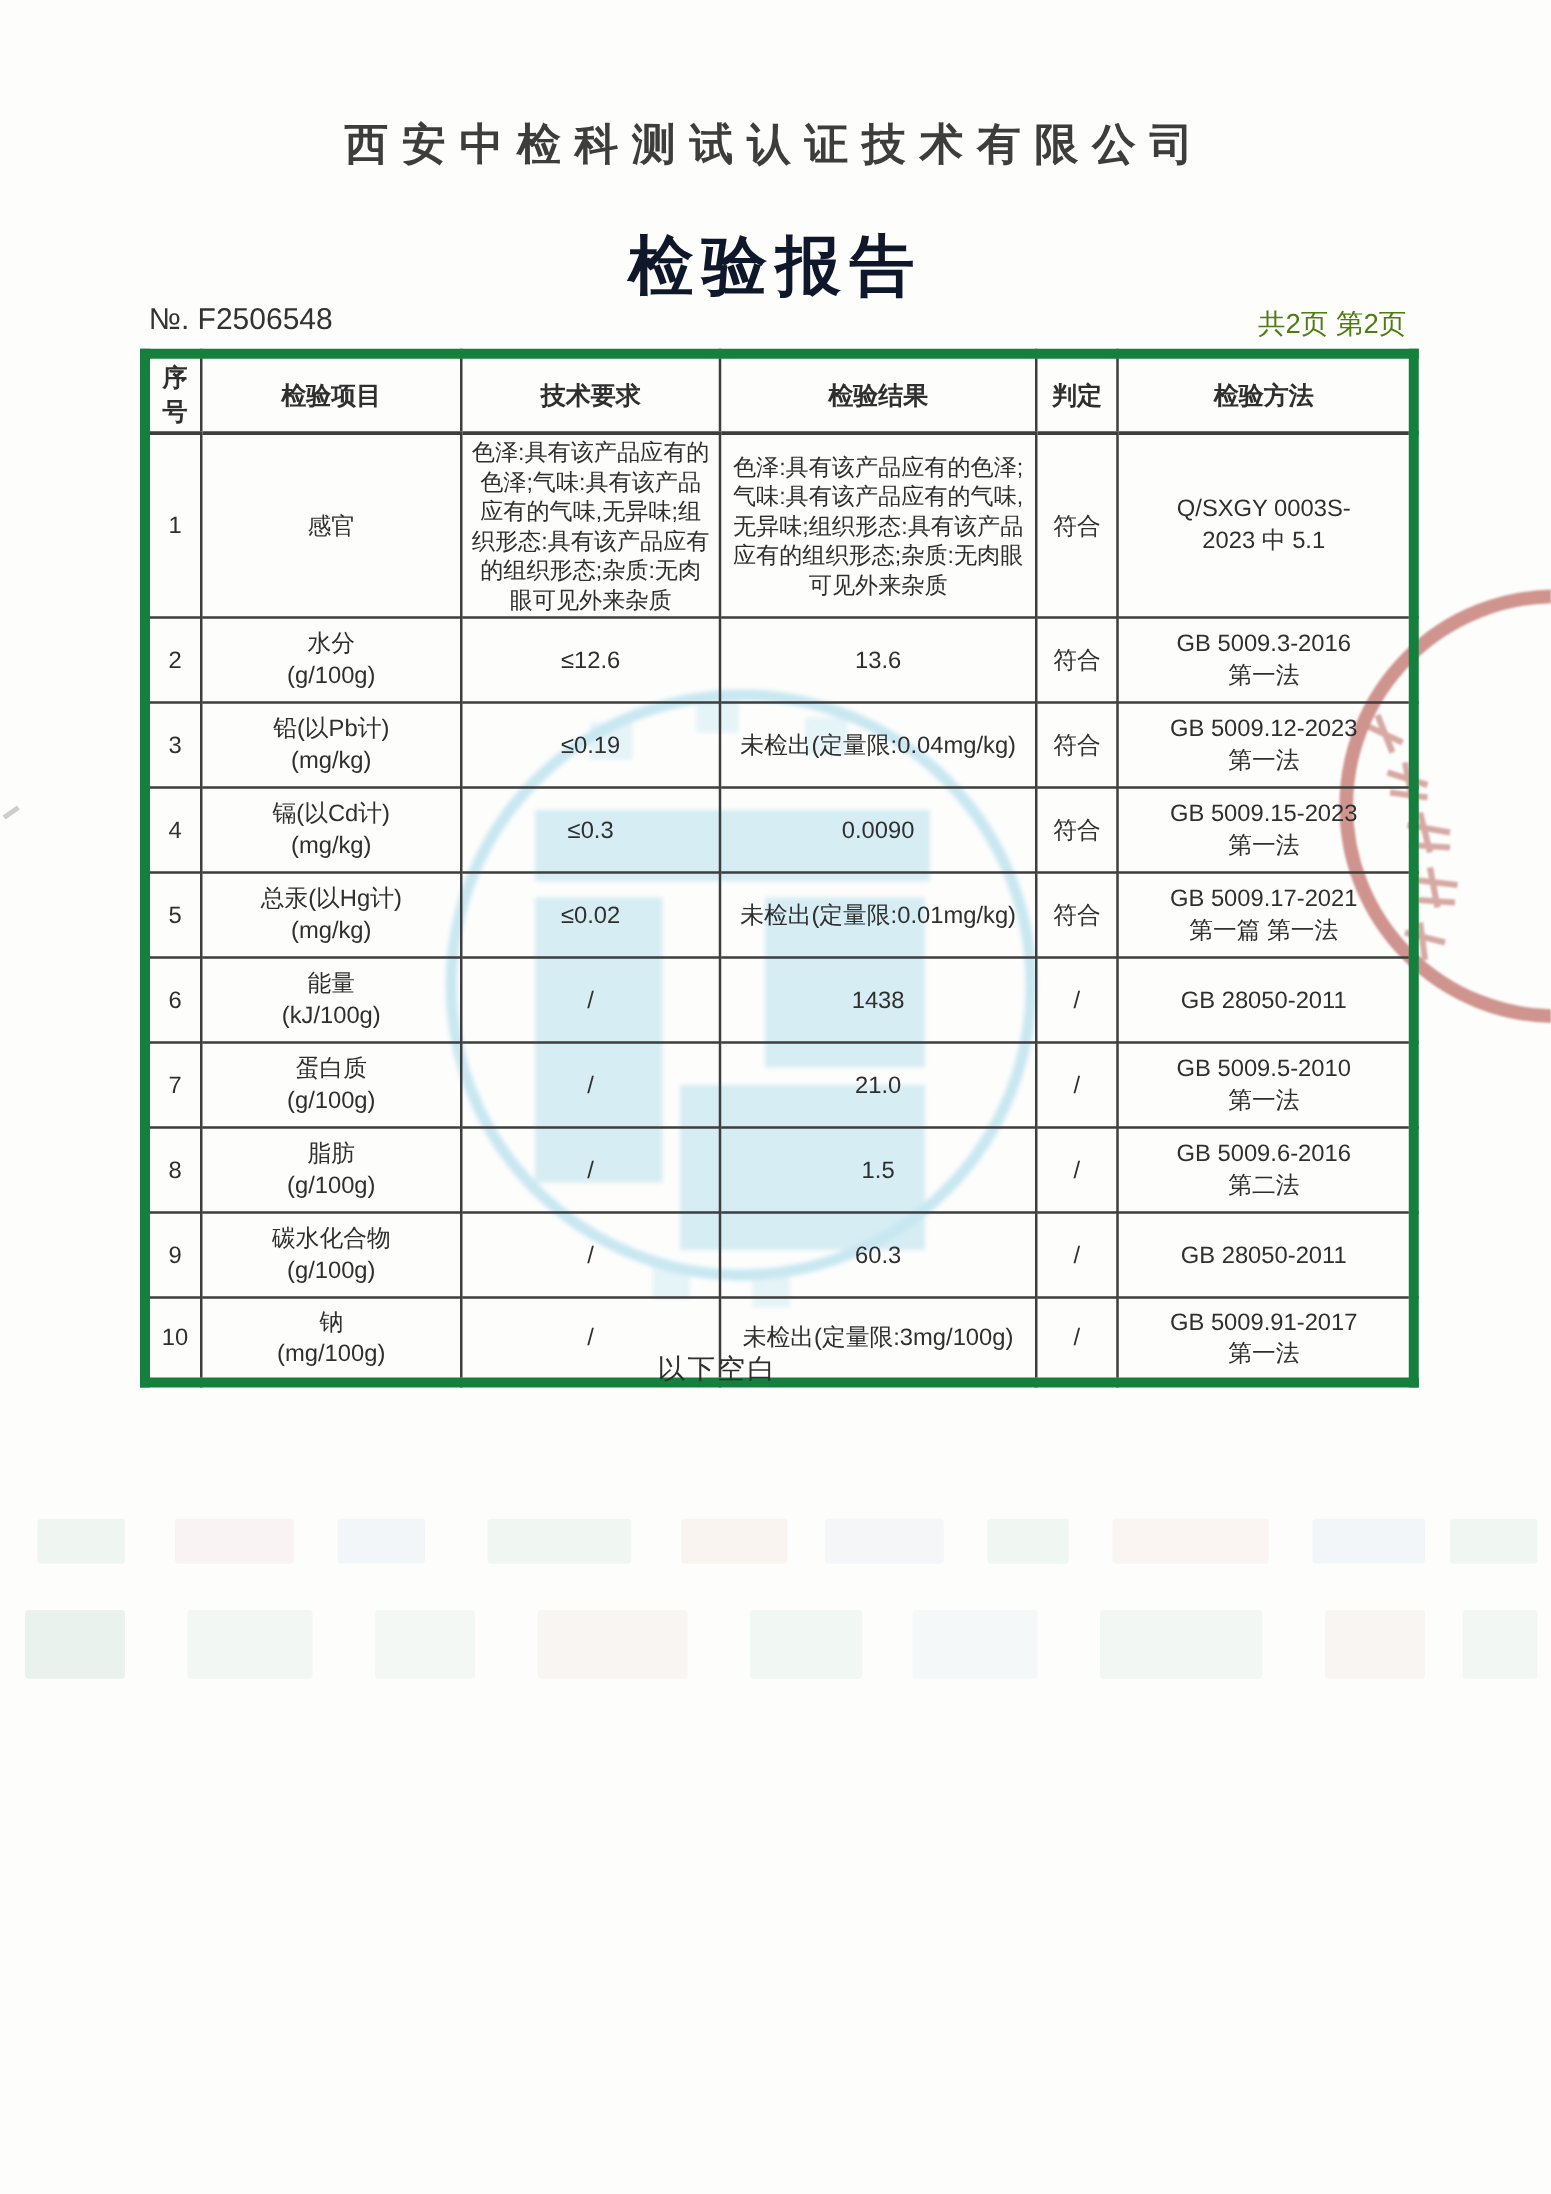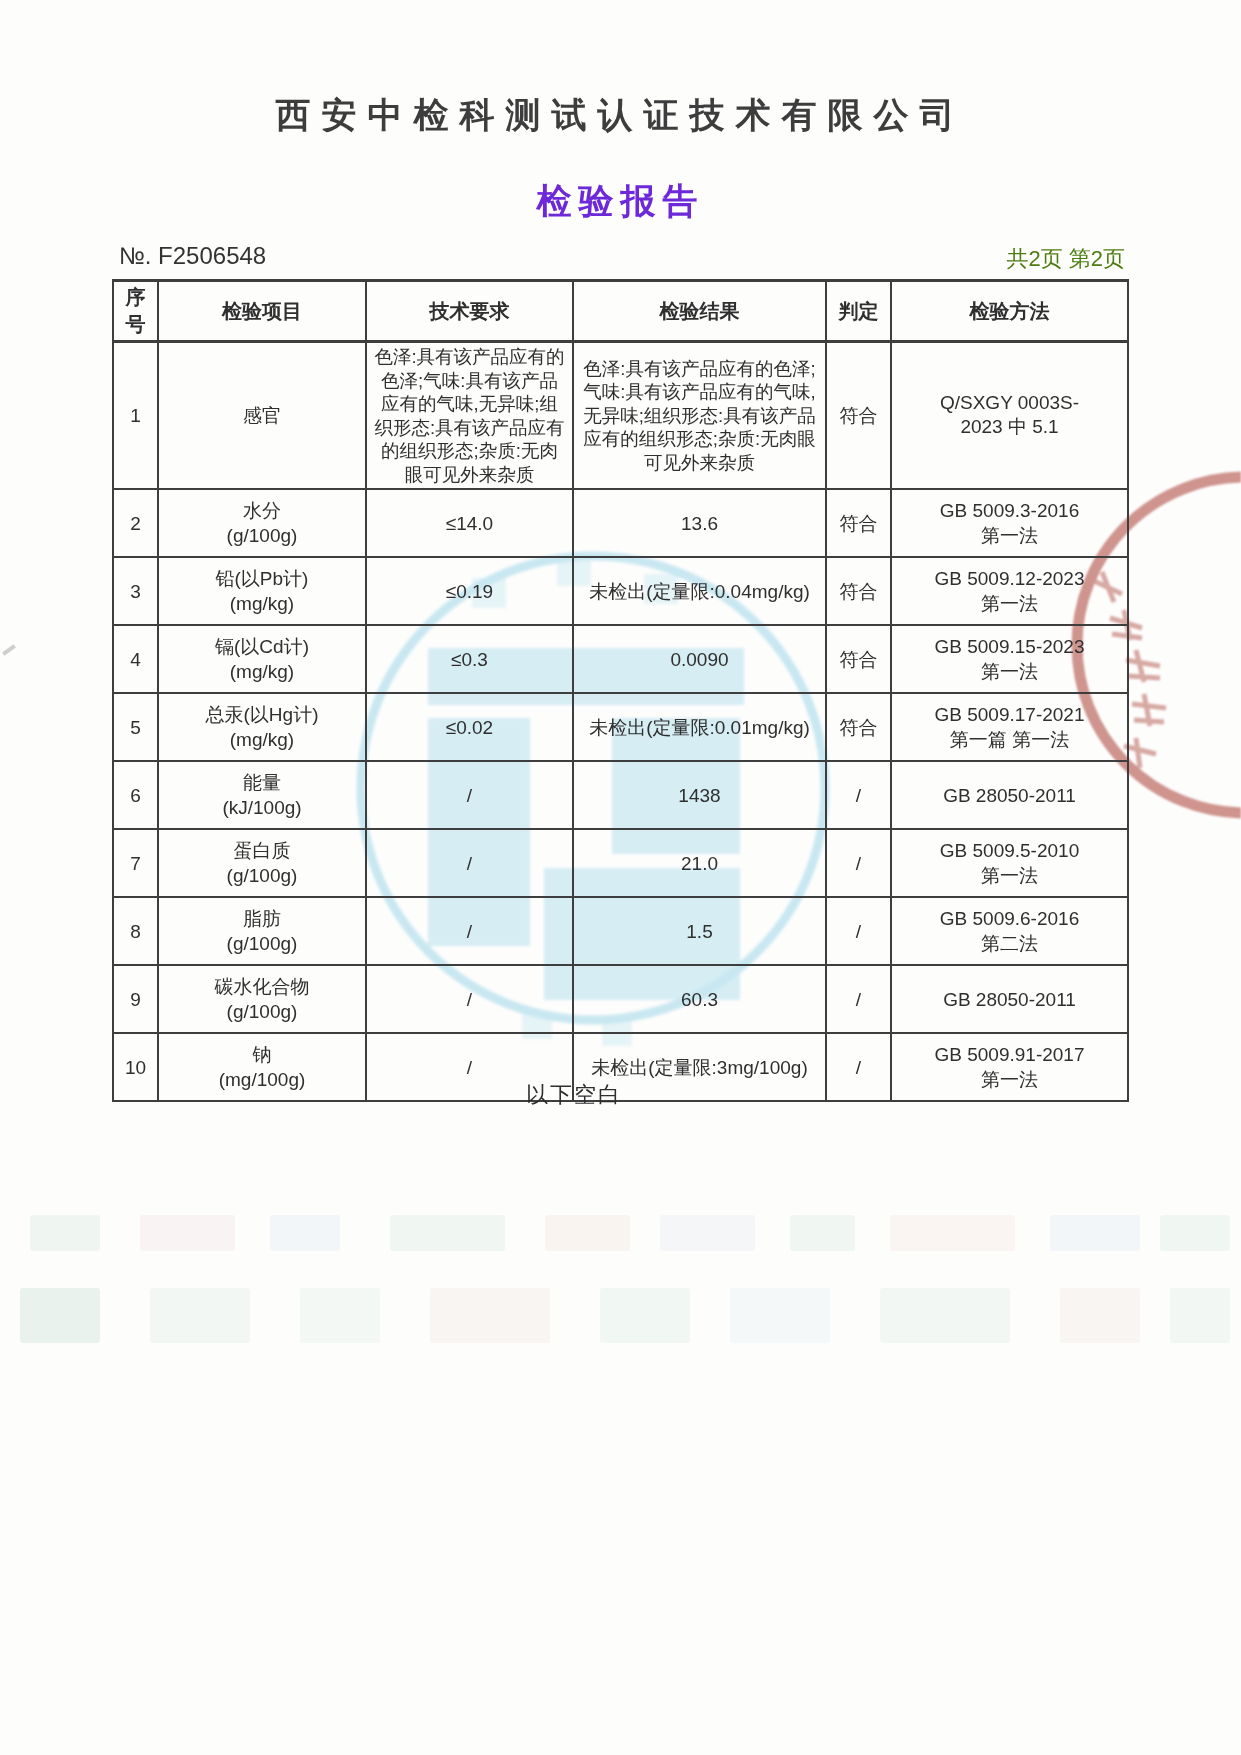--- a/index.html
+++ b/index.html
@@ -22,24 +22,24 @@
     font-size: 35px;
     font-weight: 600;
     letter-spacing: 11px;
     color: #3d3d3d;
   }
   .report-title {
     position: absolute;
     top: 178px; left: 0;
     width: 100%;
     text-align: center;
-    font-size: 35px;
+    font-size: 52px;
     font-weight: 800;
     letter-spacing: 7px;
-    color: #6d28d9;
+    color: #0f172a;
   }
   .report-no {
     position: absolute;
     top: 242px; left: 119px;
     font-size: 24px;
     color: #333;
   }
   .page-info {
     position: absolute;
     top: 244px; right: 116px;
@@ -64,21 +64,21 @@
     color: #2f2f2f;
     overflow: hidden;
   }
   .report-table thead tr { height: 43px; }
   .report-table thead th {
     font-size: 20px;
     font-weight: 700;
     border-bottom-width: 3px;
     border-top-width: 3px;
   }
-  .report-table { border: 1px solid #15803d; }
+  .report-table { border: 8px solid #15803d; }
   .report-table tbody tr { height: 68px; }
   .report-table tbody tr:first-child { height: 140px; }
   .report-table tbody tr:first-child td:nth-child(3),
   .report-table tbody tr:first-child td:nth-child(4) {
     font-size: 18.5px;
     line-height: 23.5px;
     padding: 2px 7px;
   }
   .report-table td div { line-height: 25px; }
   .report-table tbody tr:first-child td div { line-height: inherit; }
@@ -207,21 +207,21 @@
         </tr>
         <tr>
           <td>
             <div>2</div>
           </td>
           <td>
             <div>水分</div>
             <div>(g/100g)</div>
           </td>
           <td>
-            <div>≤14.0</div>
+            <div>≤12.6</div>
           </td>
           <td>
             <div>13.6</div>
           </td>
           <td>
             <div>符合</div>
           </td>
           <td>
             <div>GB 5009.3-2016</div>
             <div>第一法</div>

